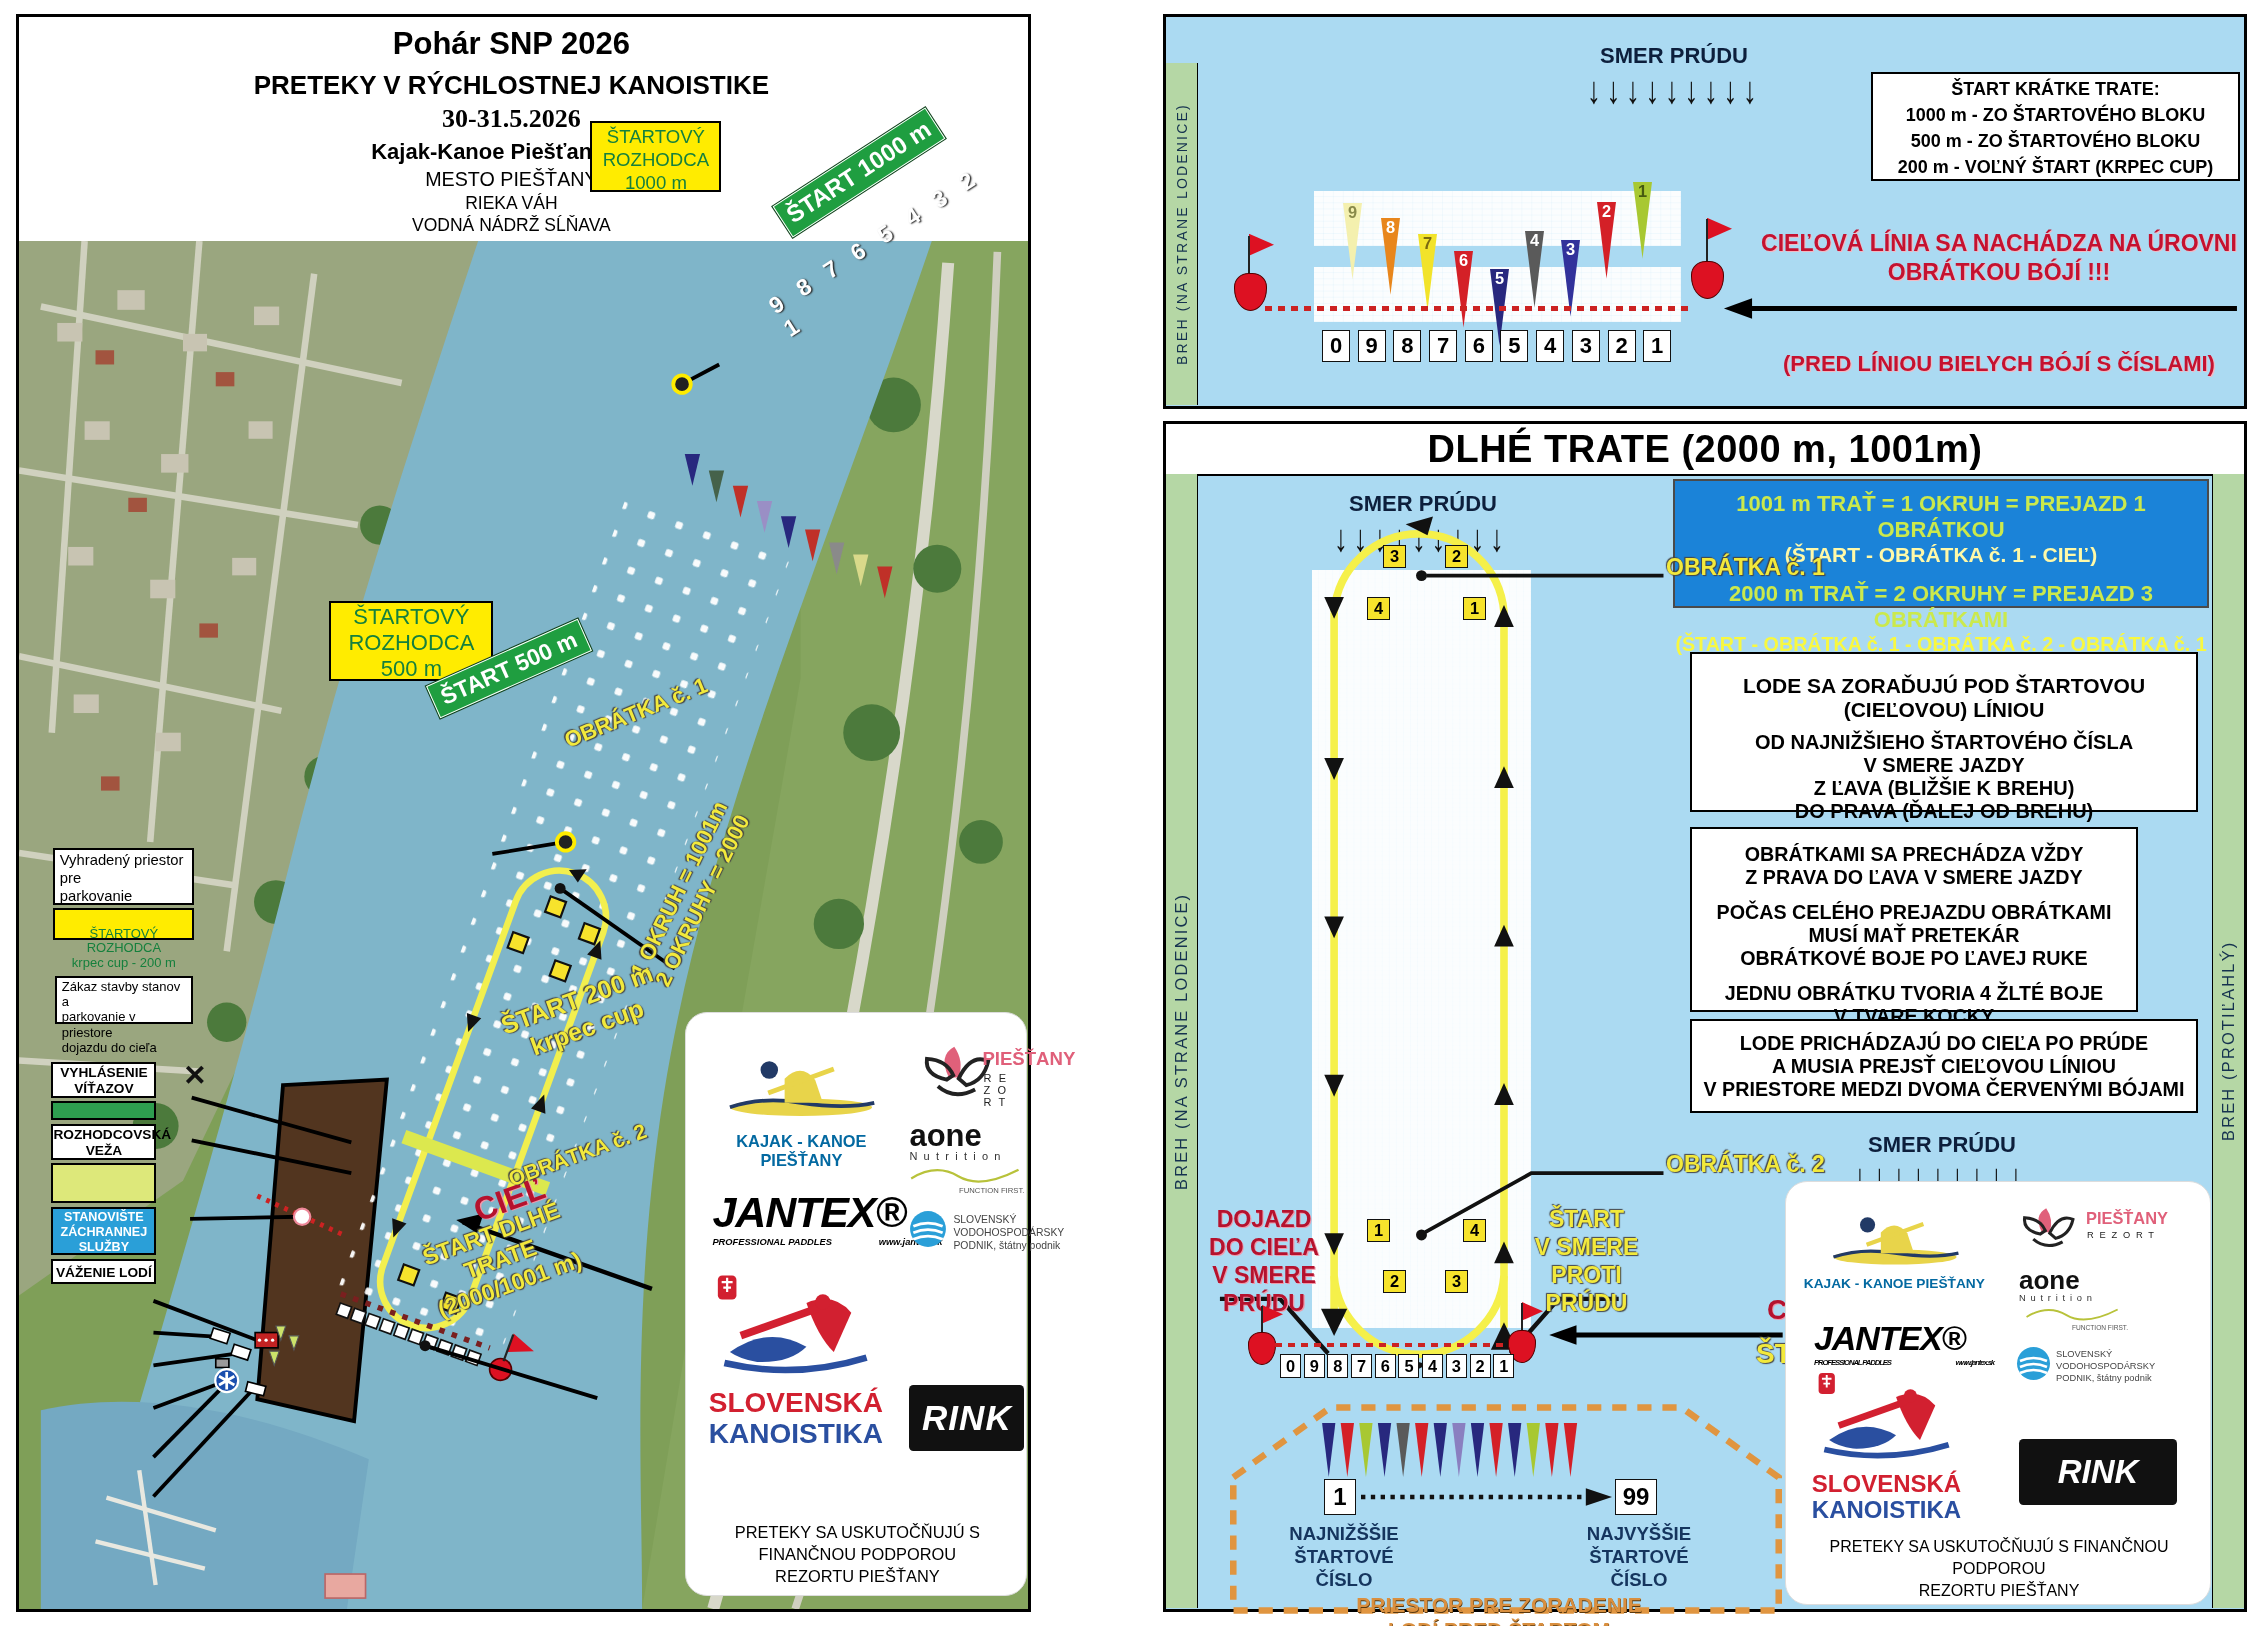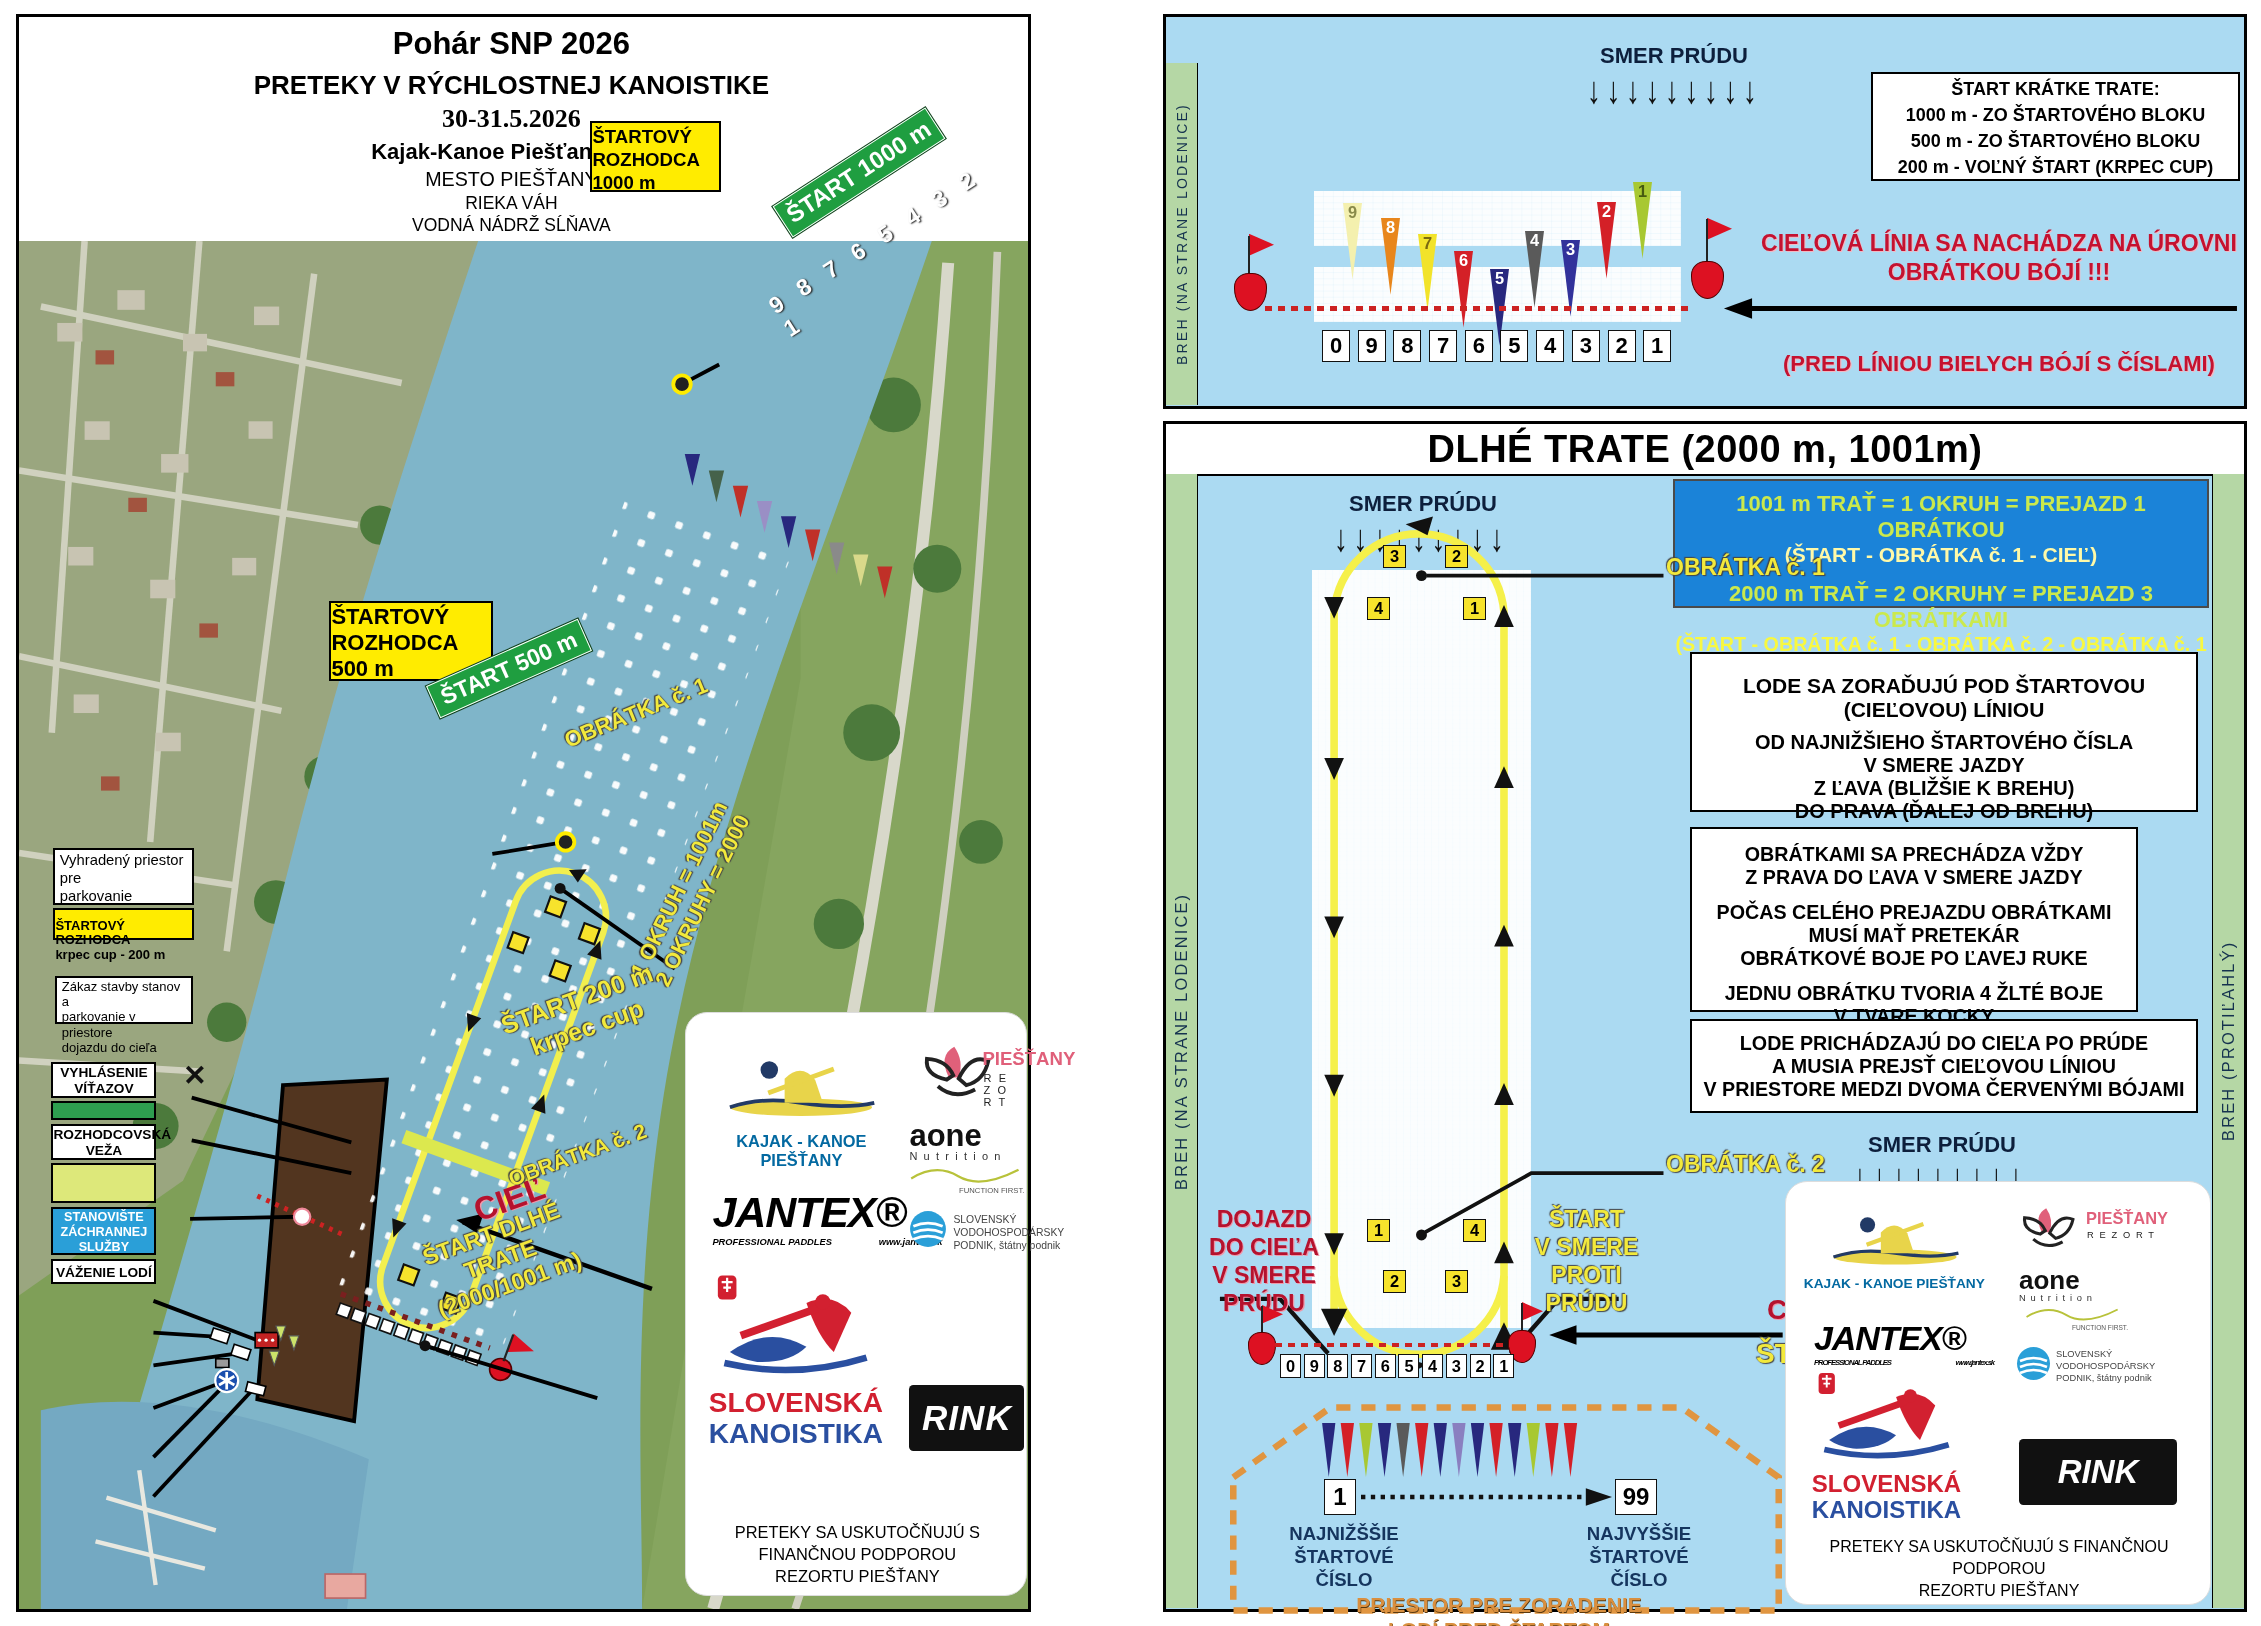--- a/index.html
+++ b/index.html
@@ -16,21 +16,21 @@
   .smer{font-weight:bold;font-size:22px;color:#0d1f3c;text-align:center;}
   .arrows{font-weight:bold;font-size:28px;color:#111;letter-spacing:5.5px;transform:scaleY(1.35);transform-origin:top;}
   .whitebox{background:#fff;border:2.7px solid #000;box-sizing:border-box;text-align:center;color:#000;}
   .bluebox{background:#1b83d8;border:2.2px solid #4a4a4a;box-sizing:border-box;text-align:center;}
   .bluebox .h{color:#cbe94c;font-weight:bold;font-size:22px;}
   .bluebox .s{color:#fff9a8;font-weight:bold;font-size:21px;}
   .bluebox .s2{color:#f8f840;font-weight:bold;font-size:19.7px;}
   .rednote{color:#c41230;font-weight:bold;text-shadow:1.1px 1.1px 0 #f3b9c3;}
   .ylabel{color:#f2e93c;font-weight:bold;text-shadow:1.1px 1.1px 1.1px #444,-1.1px -1.1px 1.1px #444;}
   .redlabel{color:#b5122e;font-weight:bold;text-shadow:1.1px 1.1px 0 #e9a;}
-  .ybox{background:#ffec00;border:2.7px solid #000;box-sizing:border-box;text-align:left;font-weight:bold;color:#000000;}
+  .ybox{background:#ffec00;border:2.7px solid #000;box-sizing:border-box;text-align:center;font-weight:normal;color:#15803d;}
   .greenlab{background:#1f9e40;border:1.6px solid #fff;color:#fff;font-weight:bold;text-align:center;
             box-shadow:0 0 0 1.1px #14401f;}
   .pennant{position:absolute;clip-path:polygon(12% 0,88% 0,50% 100%);display:flex;justify-content:center;
            color:#fff;font-weight:bold;}
   .wsq{background:#fff;border:1.6px solid #111;display:flex;align-items:center;justify-content:center;
        font-weight:bold;color:#000;box-sizing:border-box;}
   .ybuoy{position:absolute;width:23px;height:23px;background:#f7e32c;border:1.6px solid #111;box-sizing:border-box;
          display:flex;align-items:center;justify-content:center;font-size:16.4px;font-weight:bold;color:#000;}
   .rbuoy{position:absolute;width:31px;height:36px;background:#dd1122;border:1.6px solid #500;
          border-radius:46% 46% 52% 52% / 38% 38% 62% 62%;}
@@ -272,21 +272,21 @@
     <div class="abs ylabel tc" style="left:470px;top:967px;width:186px;font-size:25px;line-height:29.5px;transform:rotate(-20deg);">
       <div>ŠTART 200 m</div>
       <div>krpec cup</div>
     </div>
 
     <div class="abs whitebox" style="left:34px;top:831px;width:141px;height:57px;font-size:14.8px;line-height:18px;text-align:left;padding:1.6px 4.4px;border-width:2.2px;">
       <div>Vyhradený priestor pre</div>
       <div>parkovanie prívesov a</div>
       <div>stavby stanov</div>
     </div>
-    <div class="abs ybox" style="left:34px;top:891px;width:141px;height:32px;font-size:13px;line-height:14.8px;padding-top:9px;border-width:2.2px;">
+    <div class="abs ybox" style="left:34px;top:891px;width:141px;height:32px;font-size:13px;line-height:14.8px;padding-top:17px;border-width:2.2px;">
       <div>ŠTARTOVÝ ROZHODCA</div>
       <div>krpec cup - 200 m</div>
     </div>
     <div class="abs whitebox" style="left:36px;top:959px;width:138px;height:48px;font-size:13px;line-height:15.3px;text-align:left;padding:1.1px 4.4px;border-width:2.2px;">
       <div>Zákaz stavby stanov a</div>
       <div>parkovanie v priestore</div>
       <div>dojazdu do cieľa</div>
     </div>
 
     <div class="abs legbox" style="left:32px;top:1045px;width:105px;height:36px;background:#fff;font-size:13.7px;line-height:16.4px;padding-top:1.1px;">

